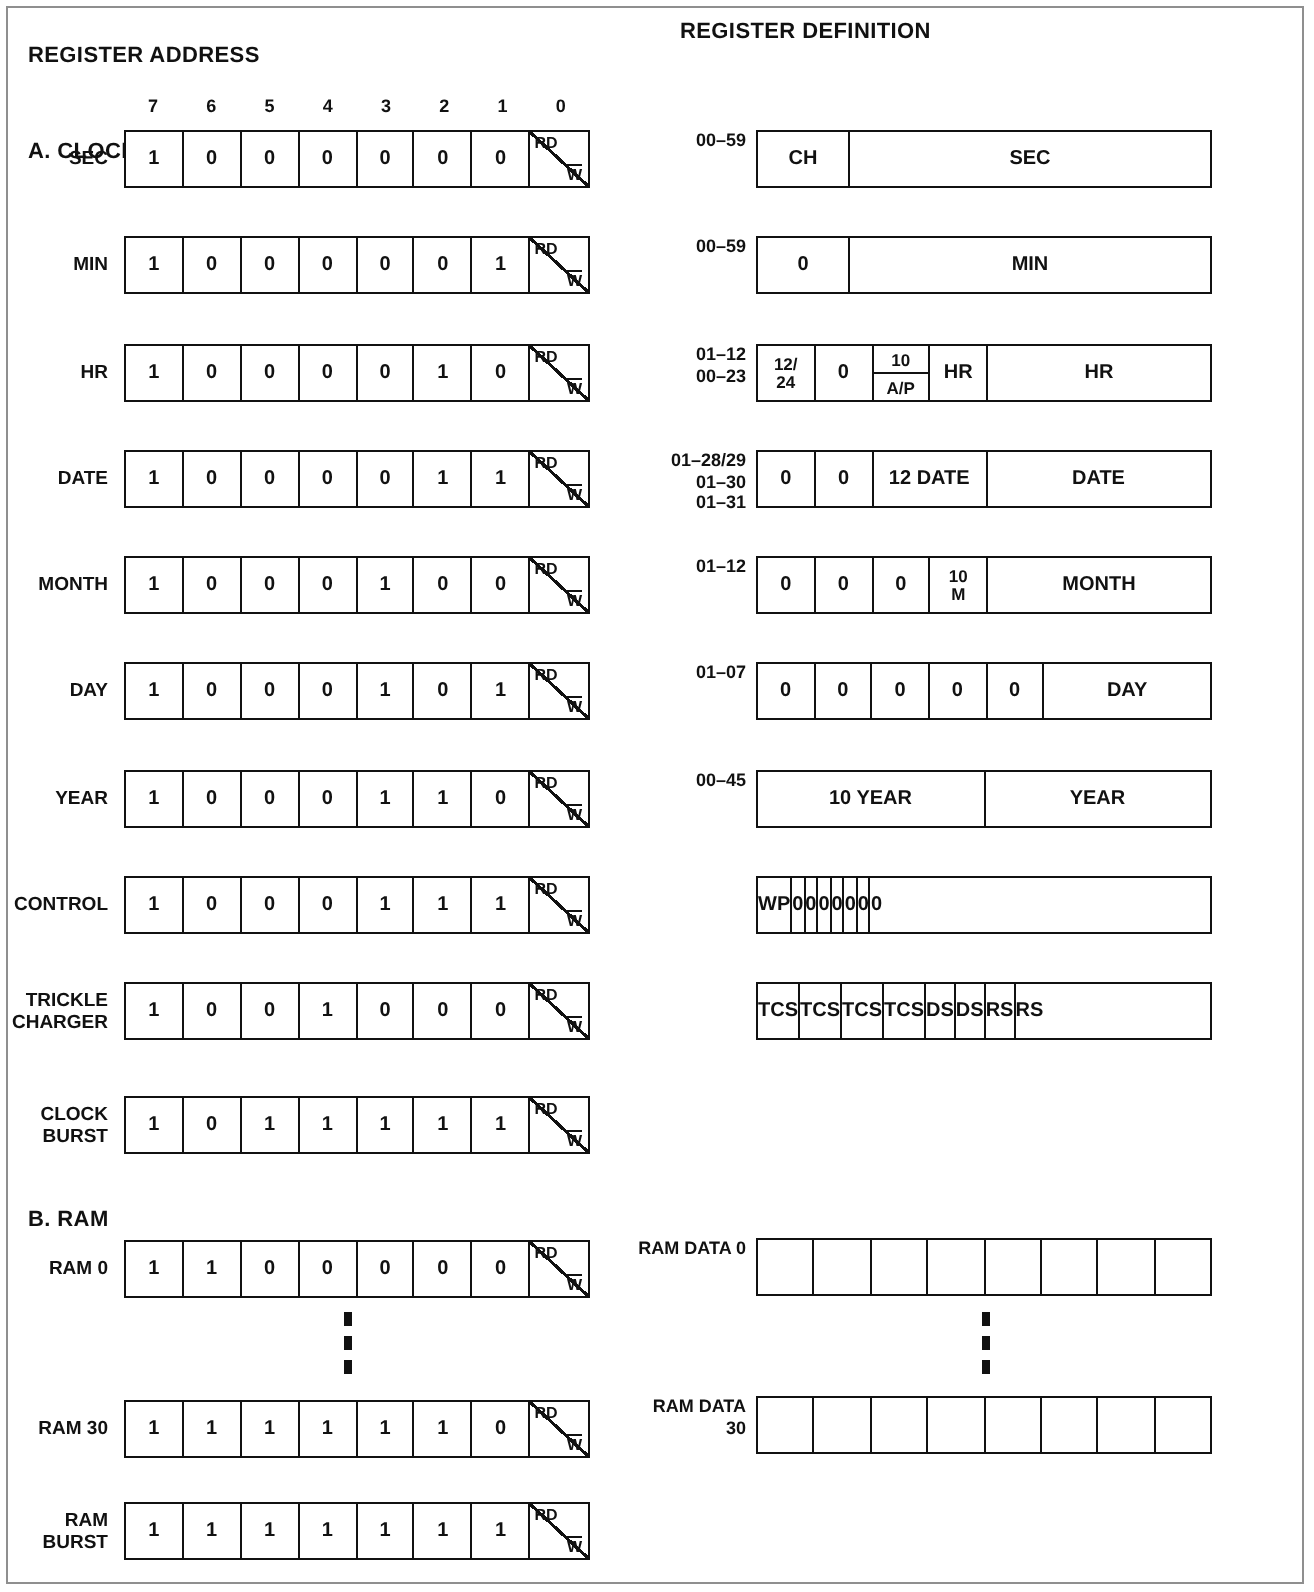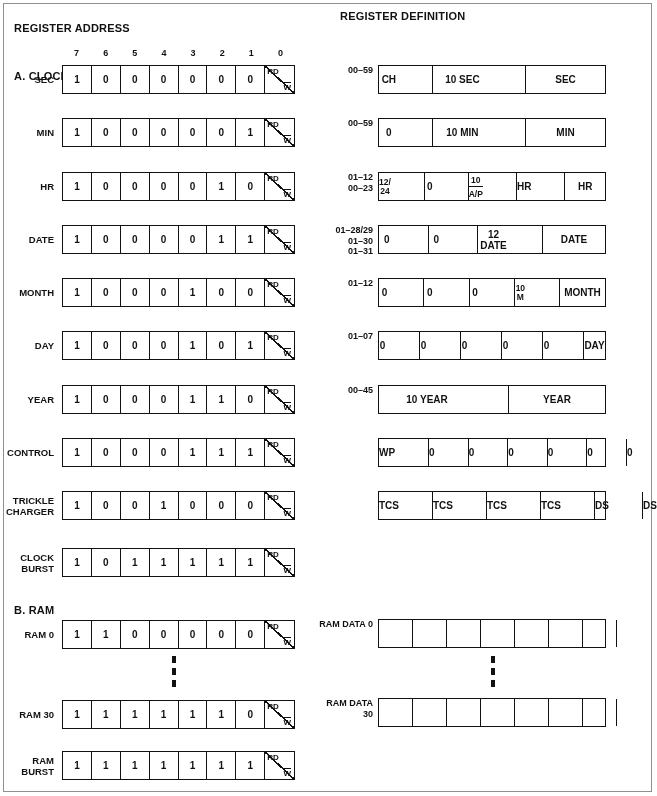--- a/index.html
+++ b/index.html
@@ -29,21 +29,21 @@
   .rdw{flex:1;border-left:1.5px solid #111;position:relative;}
   .rdw::after{content:"";position:absolute;inset:0;
         background:linear-gradient(to top right,transparent calc(50% - .8px),#111 calc(50% - .8px),#111 calc(50% + .8px),transparent calc(50% + .8px));}
   .rdw .rd{position:absolute;top:1px;left:2px;font-size:8px;font-weight:bold;line-height:9px;}
   .rdw .wbar{position:absolute;bottom:1px;right:3px;font-size:8px;font-weight:bold;line-height:9px;text-decoration:overline;}
 
   
   .rrow{position:absolute;left:315px;display:flex;align-items:flex-start;}
   .rlabel{width:63px;padding-right:5px;box-sizing:border-box;text-align:right;
           font-size:9px;font-weight:bold;line-height:10.5px;white-space:pre-line;}
-  .rbox{width:228px;height:29px;border:1.5px solid #111;box-sizing:border-box;display:flex;background:#fff;gap:33px;}
+  .rbox{width:228px;height:29px;border:1.5px solid #111;box-sizing:border-box;display:flex;background:#fff;}
   .rbox > .cell + .cell{border-left:1.5px solid #111;}
   .w1{flex:1}.w2{flex:2}.w3{flex:3}.w4{flex:4}
   .two-line{white-space:pre-line;font-size:8.5px;line-height:9px;}
   .split{flex-direction:column;padding:0;}
   .split > div{flex:1;width:100%;display:flex;align-items:center;justify-content:center;font-size:8.5px;font-weight:bold;box-sizing:border-box;}
   .split > div:first-child{border-bottom:1.2px solid #111;}
   .empty-cell{flex:1;box-sizing:border-box;}
   .rbox > .empty-cell + .empty-cell{border-left:1.5px solid #111;}
 
   
@@ -324,30 +324,28 @@
 <div class="dots" style="left:172px;top:656px;">
     <div></div>
     <div></div>
     <div></div>
   </div>
 
 <div class="rrow" style="top:65px">
   <div class="rlabel">00–59</div>
   <div class="rbox">
     <div class="cell w1">CH</div>
-    <div class="cell w3">10 SEC</div>
     <div class="cell w4">SEC</div>
   </div>
 </div>
 
 <div class="rrow" style="top:118px">
   <div class="rlabel">00–59</div>
   <div class="rbox">
     <div class="cell w1">0</div>
-    <div class="cell w3">10 MIN</div>
     <div class="cell w4">MIN</div>
   </div>
 </div>
 
 <div class="rrow" style="top:172px">
   <div class="rlabel">01–12
 00–23</div>
   <div class="rbox">
     <div class="cell w1 two-line">12/
 24</div>

